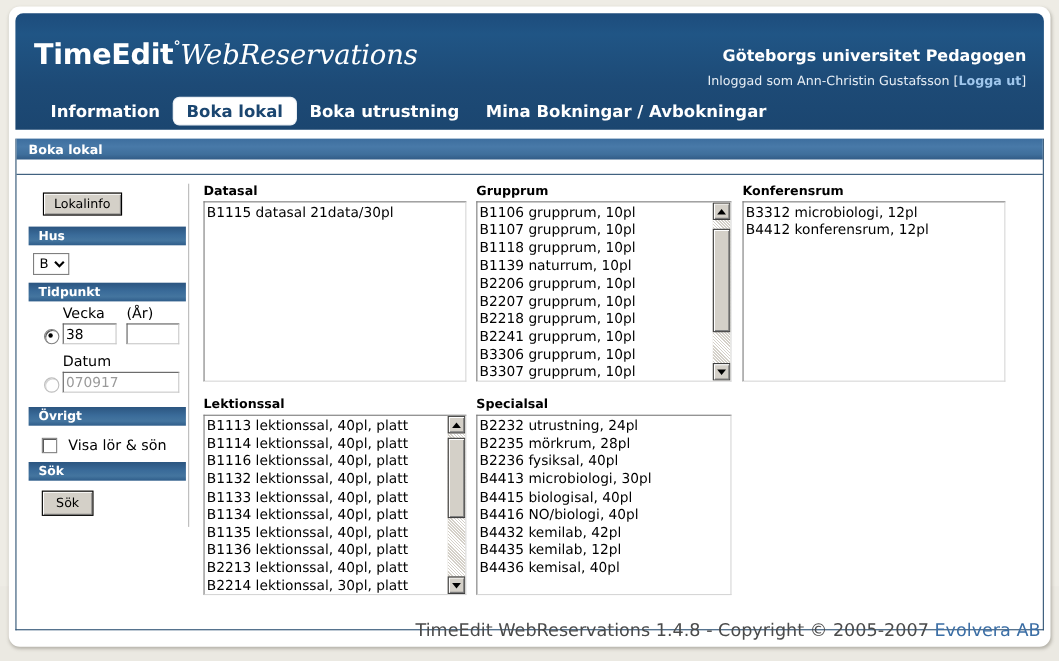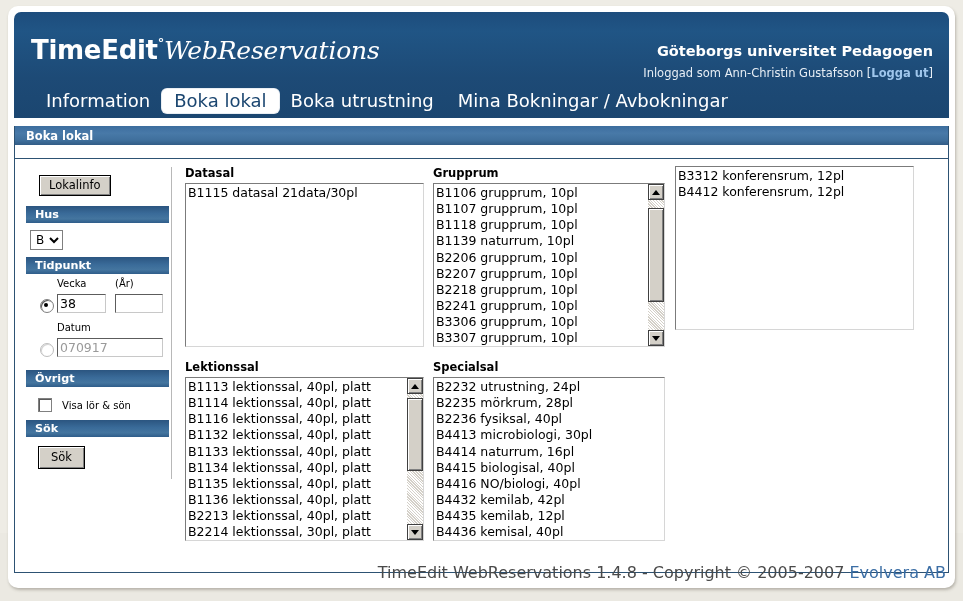--- a/index.html
+++ b/index.html
@@ -76,22 +76,22 @@
   
   .nav {
     position: absolute;
     left: 20px; top: 76px;
     height: 26px;
     display: flex;
     align-items: center;
     gap: 0px;
   }
   .tab {
-    font-size: 18px;
-    font-weight: normal;
+    font-size: 15px;
+    font-weight: bold;
     color: #ffffff;
     padding: 5px 12px;
     white-space: nowrap;
     cursor: pointer;
     border-radius: 5px;
     line-height: 14px;
   }
   .tab.active {
     background: #ffffff;
     color: #1b4670;
@@ -174,21 +174,21 @@
   
   select.winsel {
     font-family: "DejaVu Sans", "Liberation Sans", sans-serif;
     font-size: 12px;
     border: 1px solid #7f7f7f;
     background: #ffffff;
     padding: 0 1px;
     height: 20px;
   }
   .lbl {
-    font-size: 10px;
+    font-size: 13px;
     color: #000000;
     white-space: nowrap;
   }
   input.wininput {
     font-family: "DejaVu Sans", "Liberation Sans", sans-serif;
     font-size: 12.5px;
     border: 1px solid #5c5c5c;
     border-right-color: #c8c8c8;
     border-bottom-color: #c8c8c8;
     background: #ffffff;
@@ -429,23 +429,24 @@
                   </div>
                 <div class="thumb" style="top:24px;height:94px;"></div>
                 <div class="arrow down">
                     <i class="tri"></i>
                   </div>
               </div>
             </div>
           </div>
 
           <div class="listcol" style="left:490px; top:7px; width:239px;">
+            <span class="listlabel">Konferensrum</span>
             <div class="listbox" style="height:164px;">
               <div class="items">
-                <div class="item">B3312 konferensrum, 12pl</div>
+                <div class="item">B3312 microbiologi, 12pl</div>
                 <div class="item">B4412 konferensrum, 12pl</div>
               </div>
             </div>
           </div>
 
           <div class="listcol" style="left:0px; top:201px; width:239px;">
             <span class="listlabel">Lektionssal</span>
             <div class="listbox" style="height:164px;">
               <div class="items" style="right:17px;">
                 <div class="item">B1113 lektionssal, 40pl, platt</div>
@@ -473,21 +474,20 @@
           </div>
 
           <div class="listcol" style="left:248px; top:201px; width:232px;">
             <span class="listlabel">Specialsal</span>
             <div class="listbox" style="height:164px;">
               <div class="items">
                 <div class="item">B2232 utrustning, 24pl</div>
                 <div class="item">B2235 mörkrum, 28pl</div>
                 <div class="item">B2236 fysiksal, 40pl</div>
                 <div class="item">B4413 microbiologi, 30pl</div>
-                <div class="item">B4414 naturrum, 16pl</div>
                 <div class="item">B4415 biologisal, 40pl</div>
                 <div class="item">B4416 NO/biologi, 40pl</div>
                 <div class="item">B4432 kemilab, 42pl</div>
                 <div class="item">B4435 kemilab, 12pl</div>
                 <div class="item">B4436 kemisal, 40pl</div>
               </div>
             </div>
           </div>
 
         </div>

